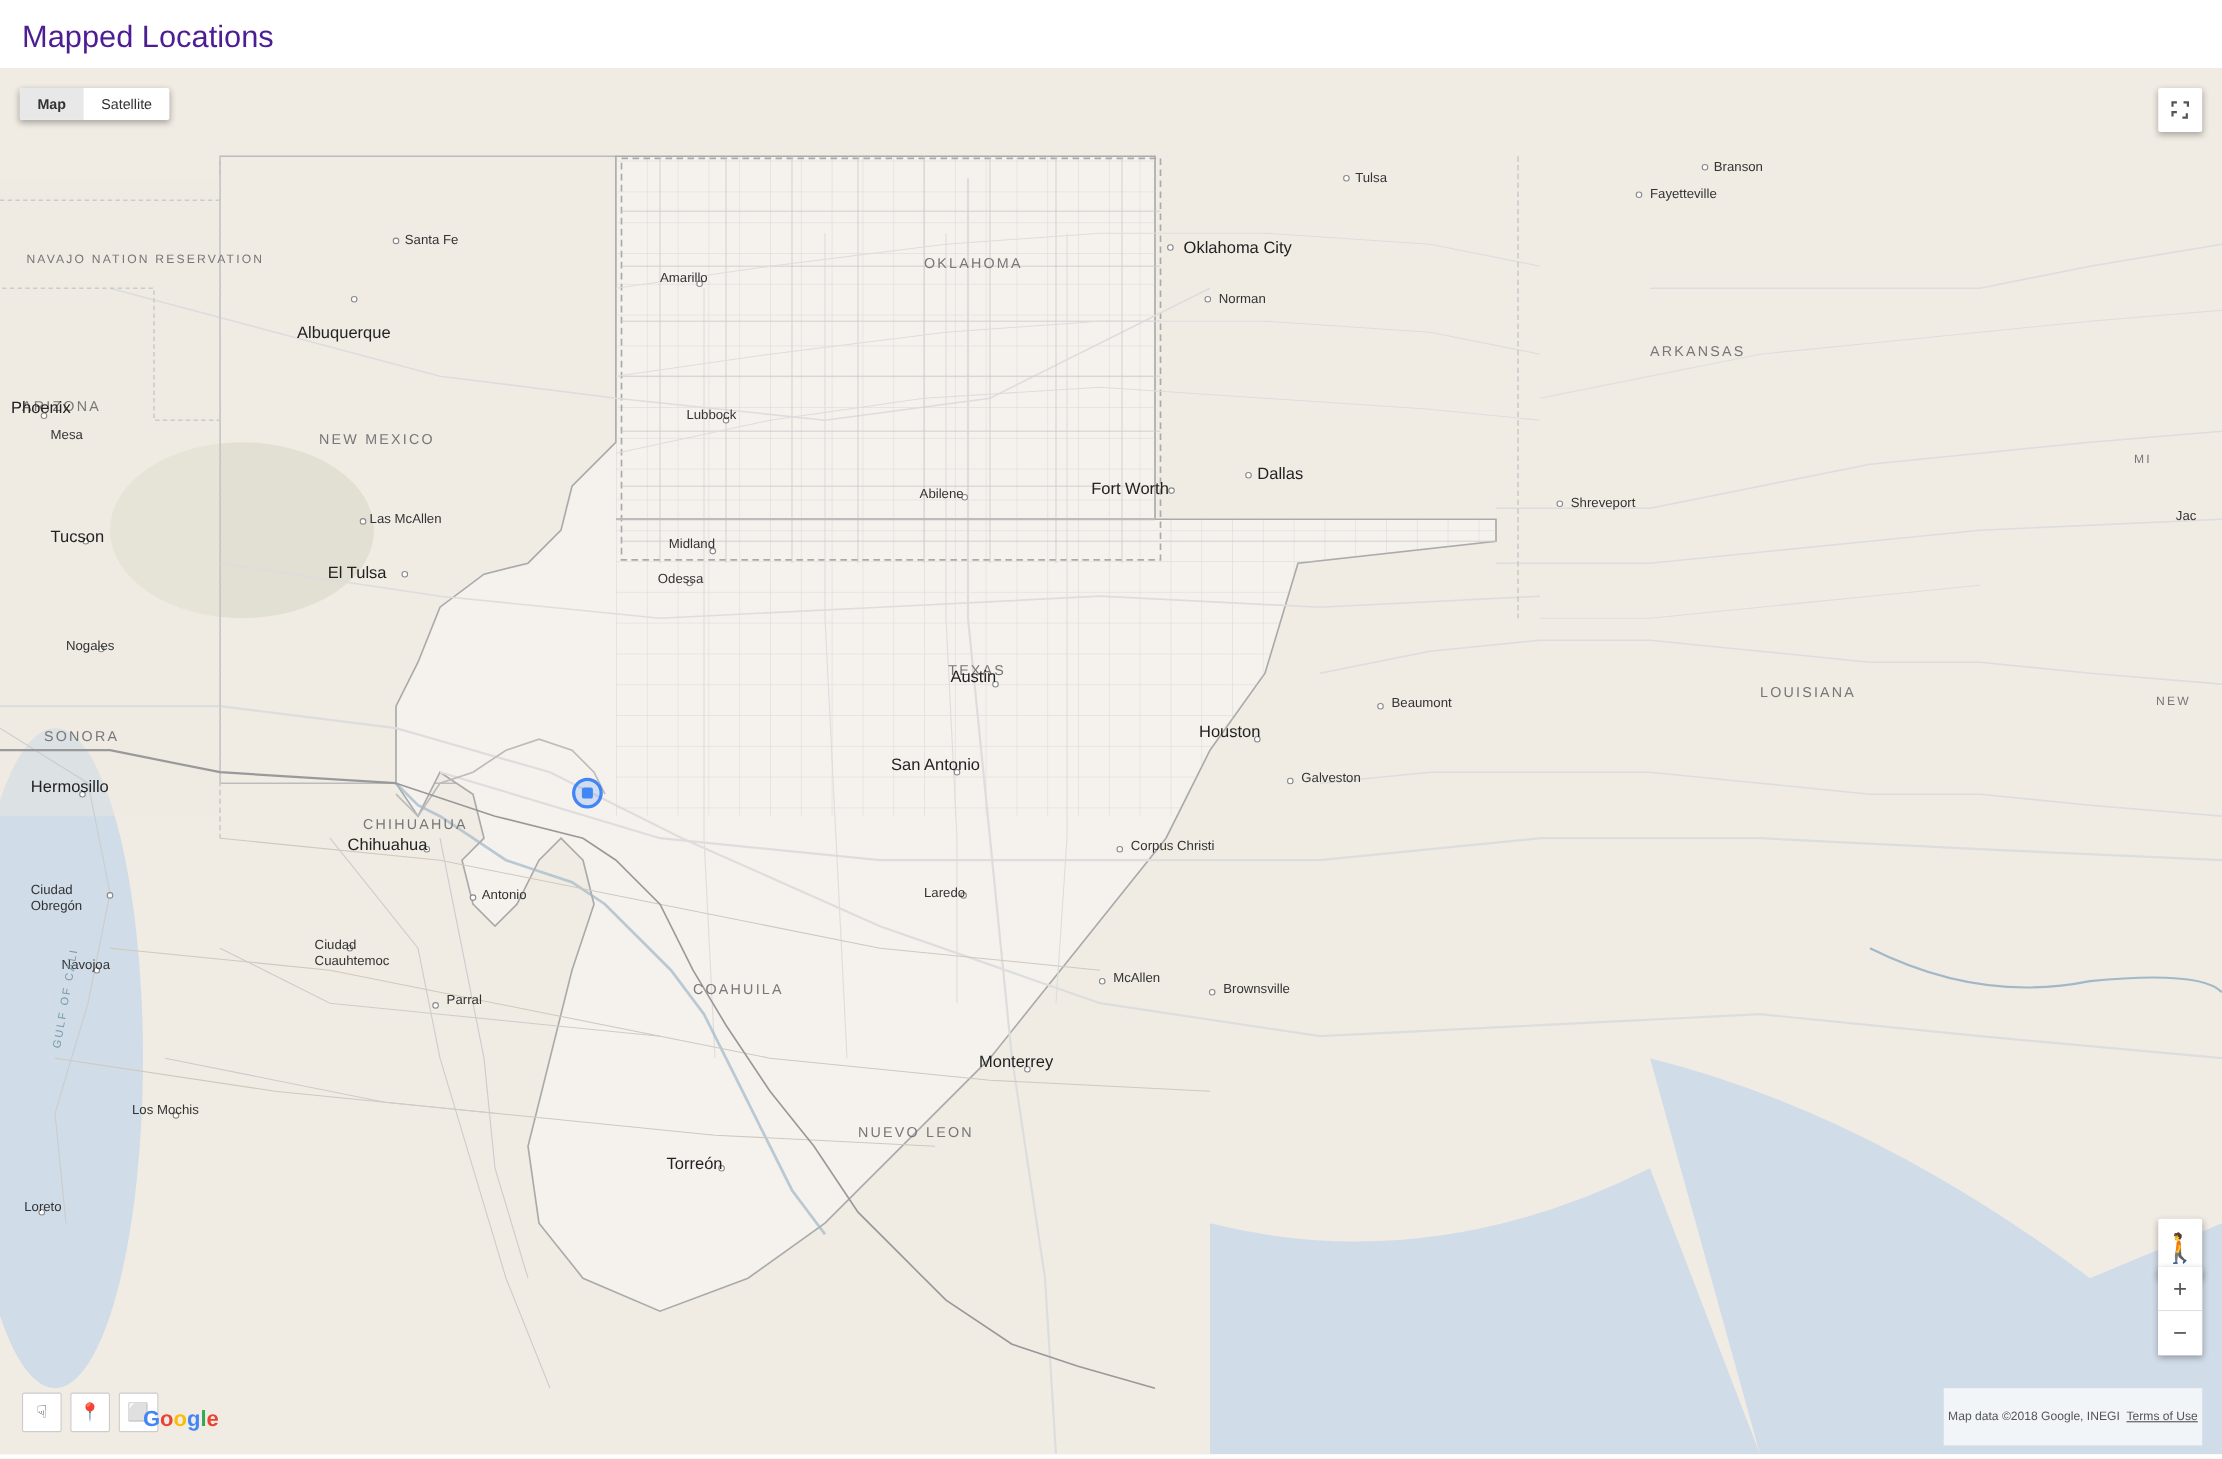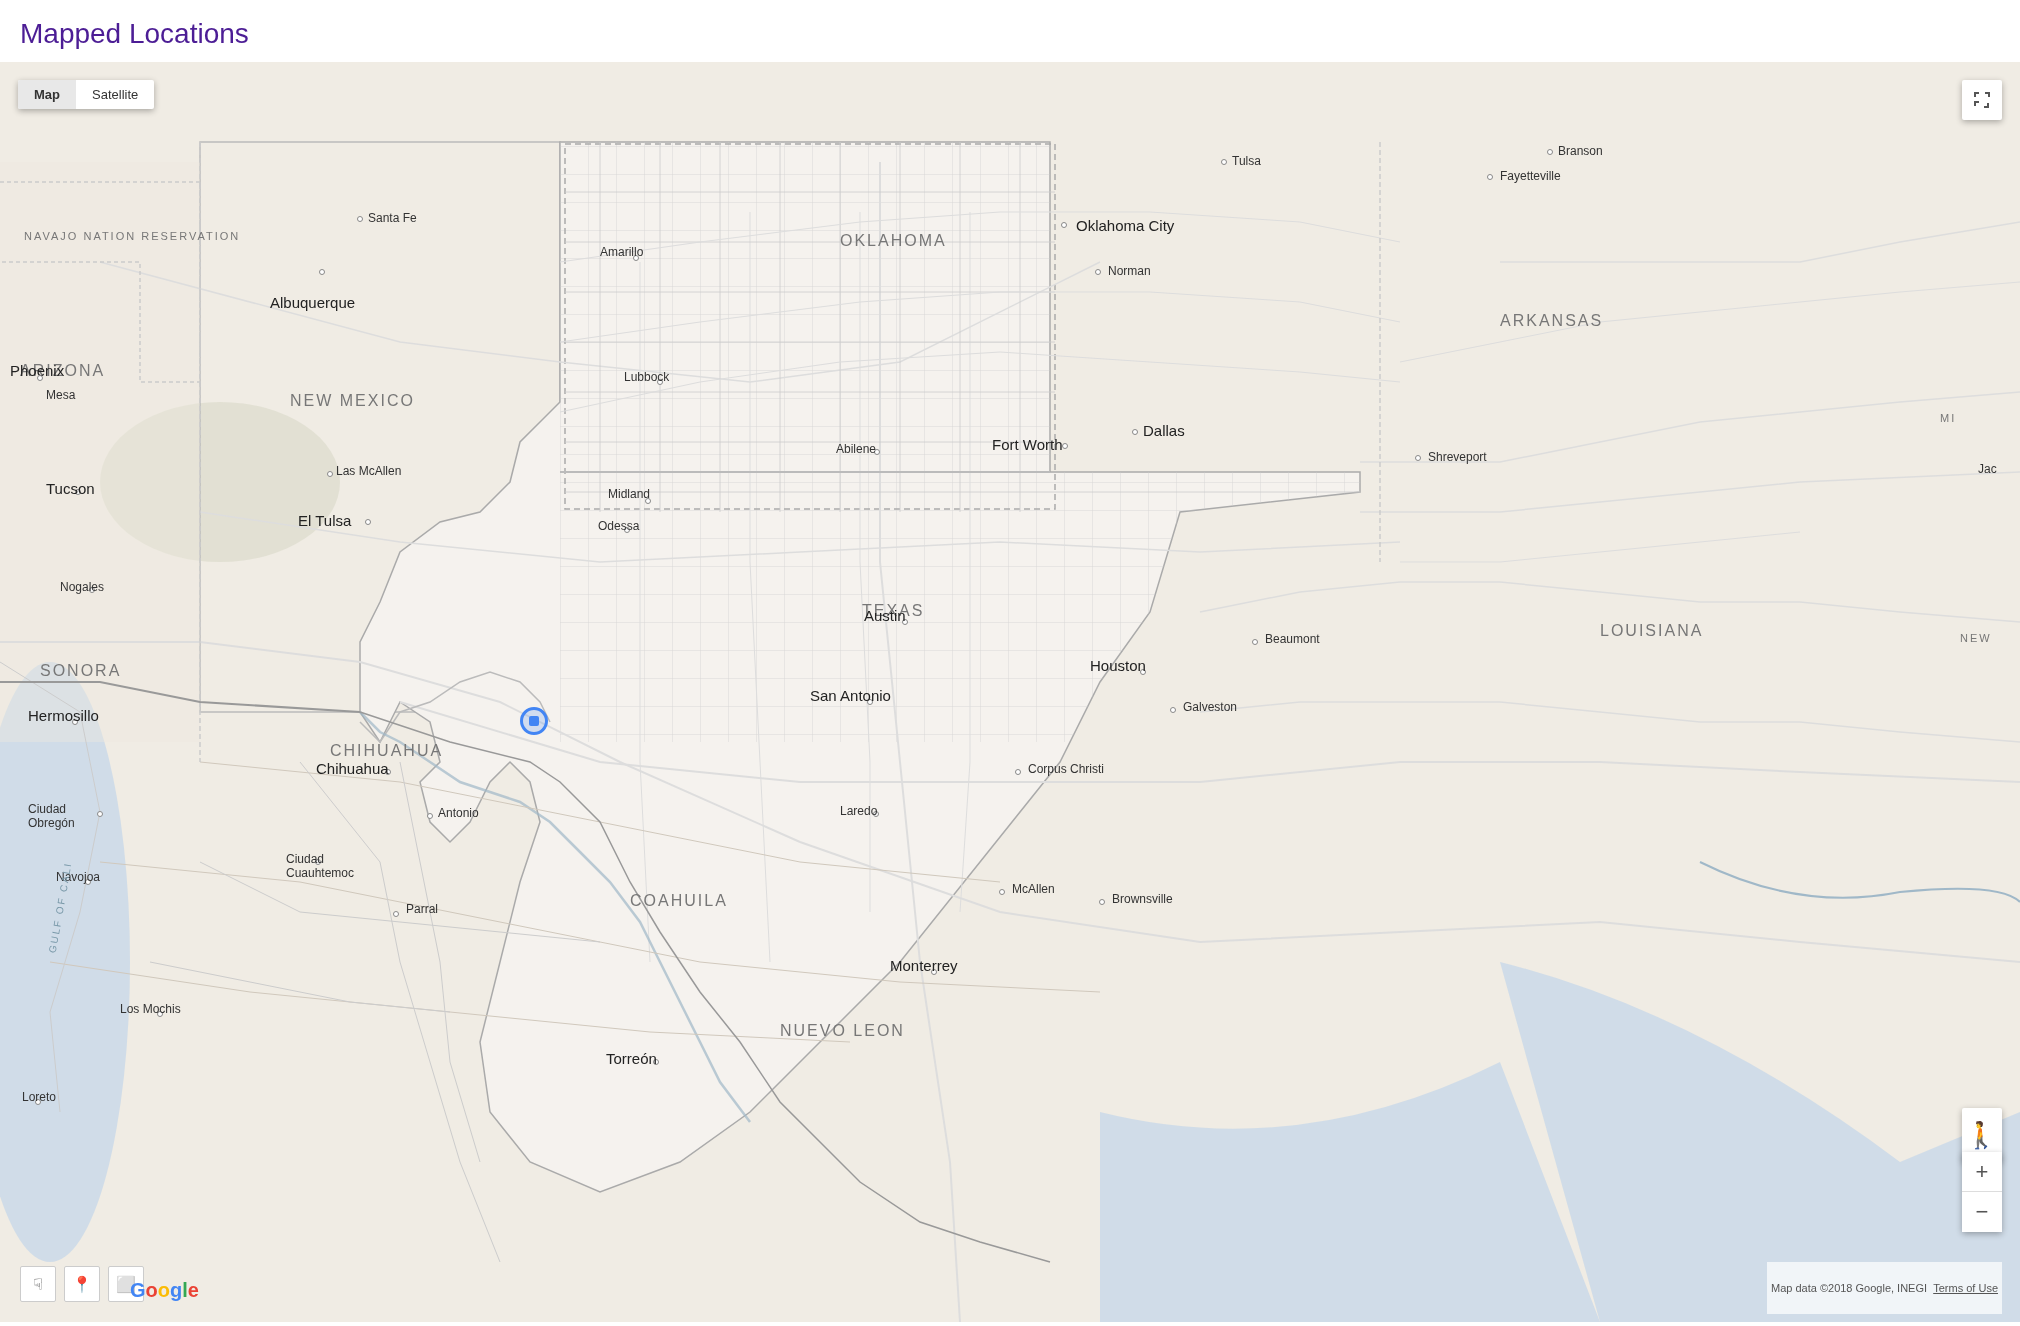--- a/index.html
+++ b/index.html
@@ -214,21 +214,21 @@
     }
 
     .city-major {
       font-size: 15px;
       font-weight: 500;
       color: #222;
     }
 
     .region-label {
       position: absolute;
-      font-size: 16px;
+      font-size: 13px;
       font-weight: 500;
       letter-spacing: 2px;
       color: #777;
       text-transform: uppercase;
       pointer-events: none;
     }
 
     
     #map-svg {
       position: absolute;

